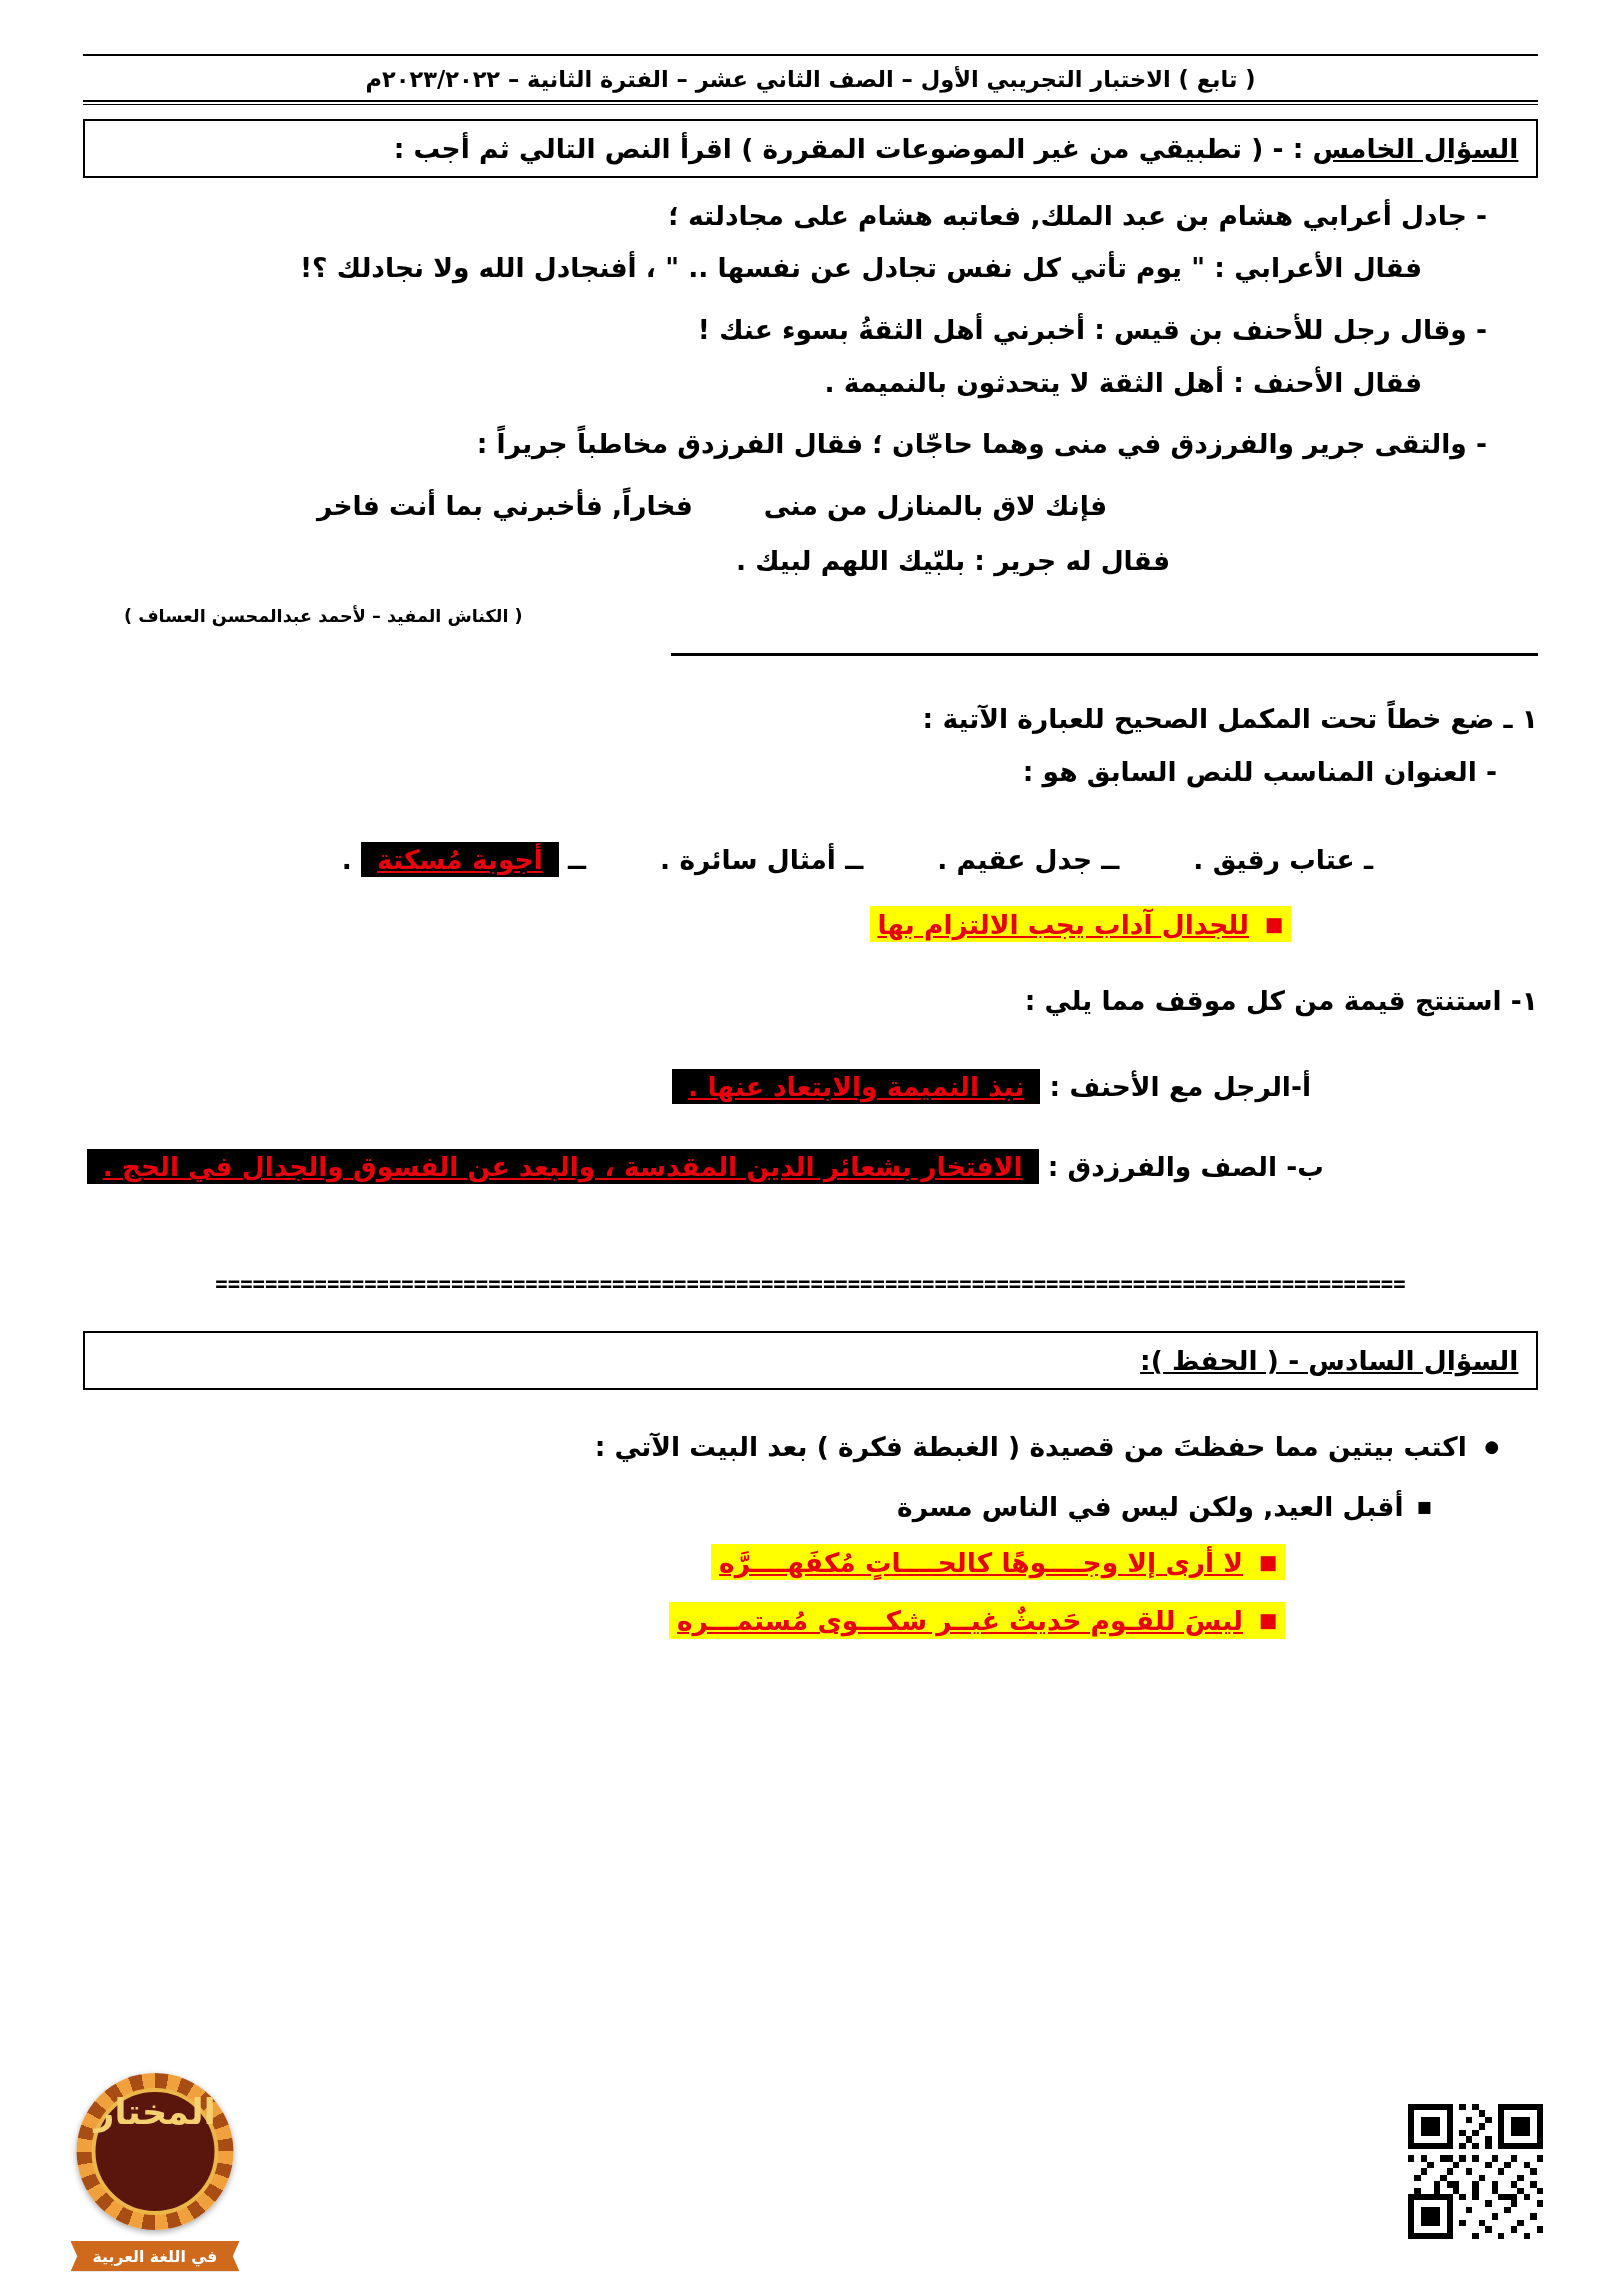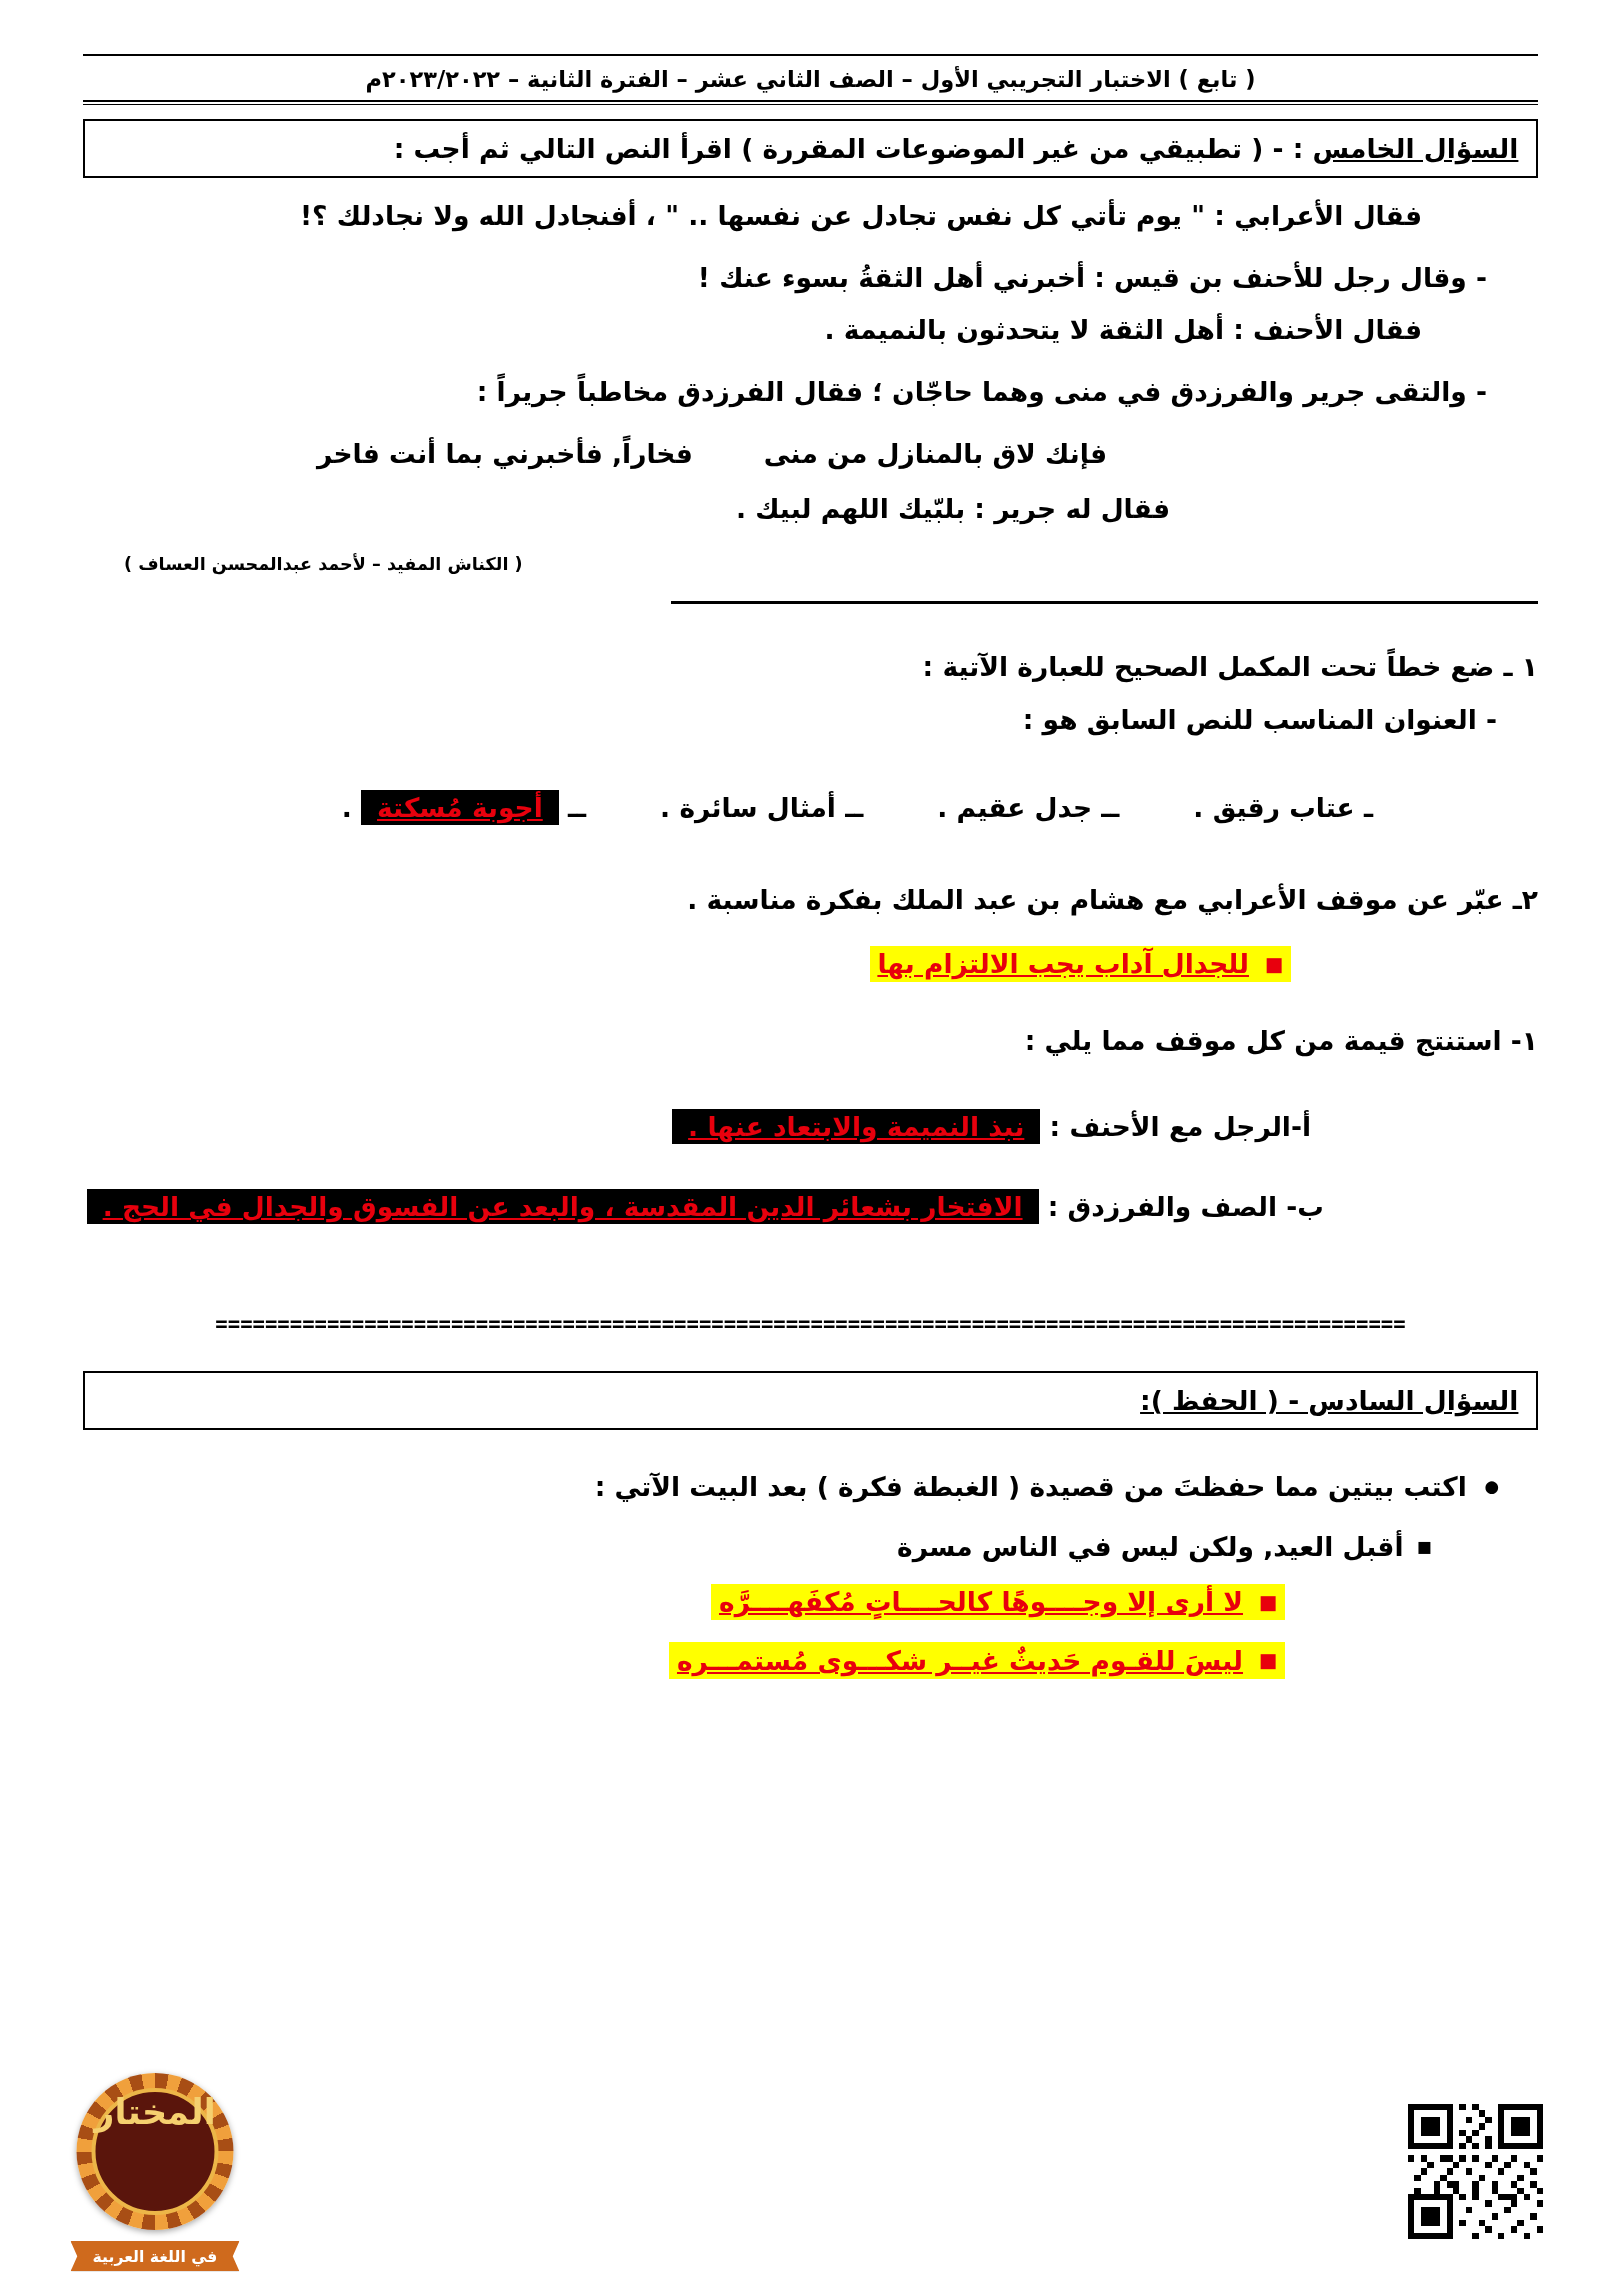--- a/index.html
+++ b/index.html
@@ -126,20 +126,21 @@
   <div class="top-rule"></div>
   <div class="header-title">( تابع ) الاختبار التجريبي الأول – الصف الثاني عشر –  الفترة الثانية  – ٢٠٢٣/٢٠٢٢م</div>
   <div class="header-rule"></div>
   <div class="header-rule2"></div>
 
   <div class="qbox">
     <span class="underline">السؤال الخامس</span><span> : - ( تطبيقي من غير الموضوعات المقررة ) اقرأ النص التالي ثم أجب :</span>
   </div>
 
   <div class="passage">
+    <div class="pline lvl1">-   جادل أعرابي هشام بن عبد الملك, فعاتبه هشام على مجادلته ؛</div>
     <div class="pline lvl2">فقال الأعرابي : " يوم تأتي كل نفس تجادل عن نفسها .. " ، أفنجادل الله ولا نجادلك ؟!</div>
     <div class="pline lvl1 gap">-   وقال رجل للأحنف بن قيس : أخبرني أهل الثقةُ بسوء عنك !</div>
     <div class="pline lvl2">فقال الأحنف : أهل الثقة لا يتحدثون بالنميمة .</div>
     <div class="pline lvl1 gap">-   والتقى جرير والفرزدق في منى وهما حاجّان ؛ فقال الفرزدق مخاطباً جريراً :</div>
     <div class="verse">
       <span>فإنك لاق بالمنازل من منى</span>
       <span>فخاراً, فأخبرني بما أنت فاخر</span>
     </div>
     <div class="pline lvl3">فقال له جرير : بلبّيك اللهم لبيك .</div>
   </div>
@@ -151,21 +152,20 @@
   <div class="qline q1-text">١ ـ ضع خطاً تحت المكمل الصحيح للعبارة الآتية :</div>
   <div class="qline q1-prompt">-    العنوان المناسب للنص السابق هو :</div>
 
   <div class="options">
     <span class="opt"><span>ـ </span><span>عتاب رقيق</span><span> .</span></span>
     <span class="opt"><span>ــ </span><span>جدل عقيم</span><span> .</span></span>
     <span class="opt"><span>ــ </span><span>أمثال سائرة</span><span> .</span></span>
     <span class="opt"><span>ــ </span><span class="hl-answer">أجوبة مُسكتة</span><span> .</span></span>
   </div>
 
-  <div class="qline q2-text">٢ـ عبّر عن موقف الأعرابي مع هشام بن عبد الملك بفكرة مناسبة .</div>
   <div class="answer-line q2-answer">
     <span class="hl-band"><span class="red-bullet">■</span><span class="hl-text">للجدال آداب يجب الالتزام بها</span></span>
   </div>
 
   <div class="qline q3-text">١- استنتج قيمة من كل موقف مما يلي :</div>
 
   <div class="value-item item-a">
     <span>أ-الرجل مع الأحنف : </span><span class="hl-answer">نبذ النميمة والابتعاد عنها .</span>
   </div>
 

